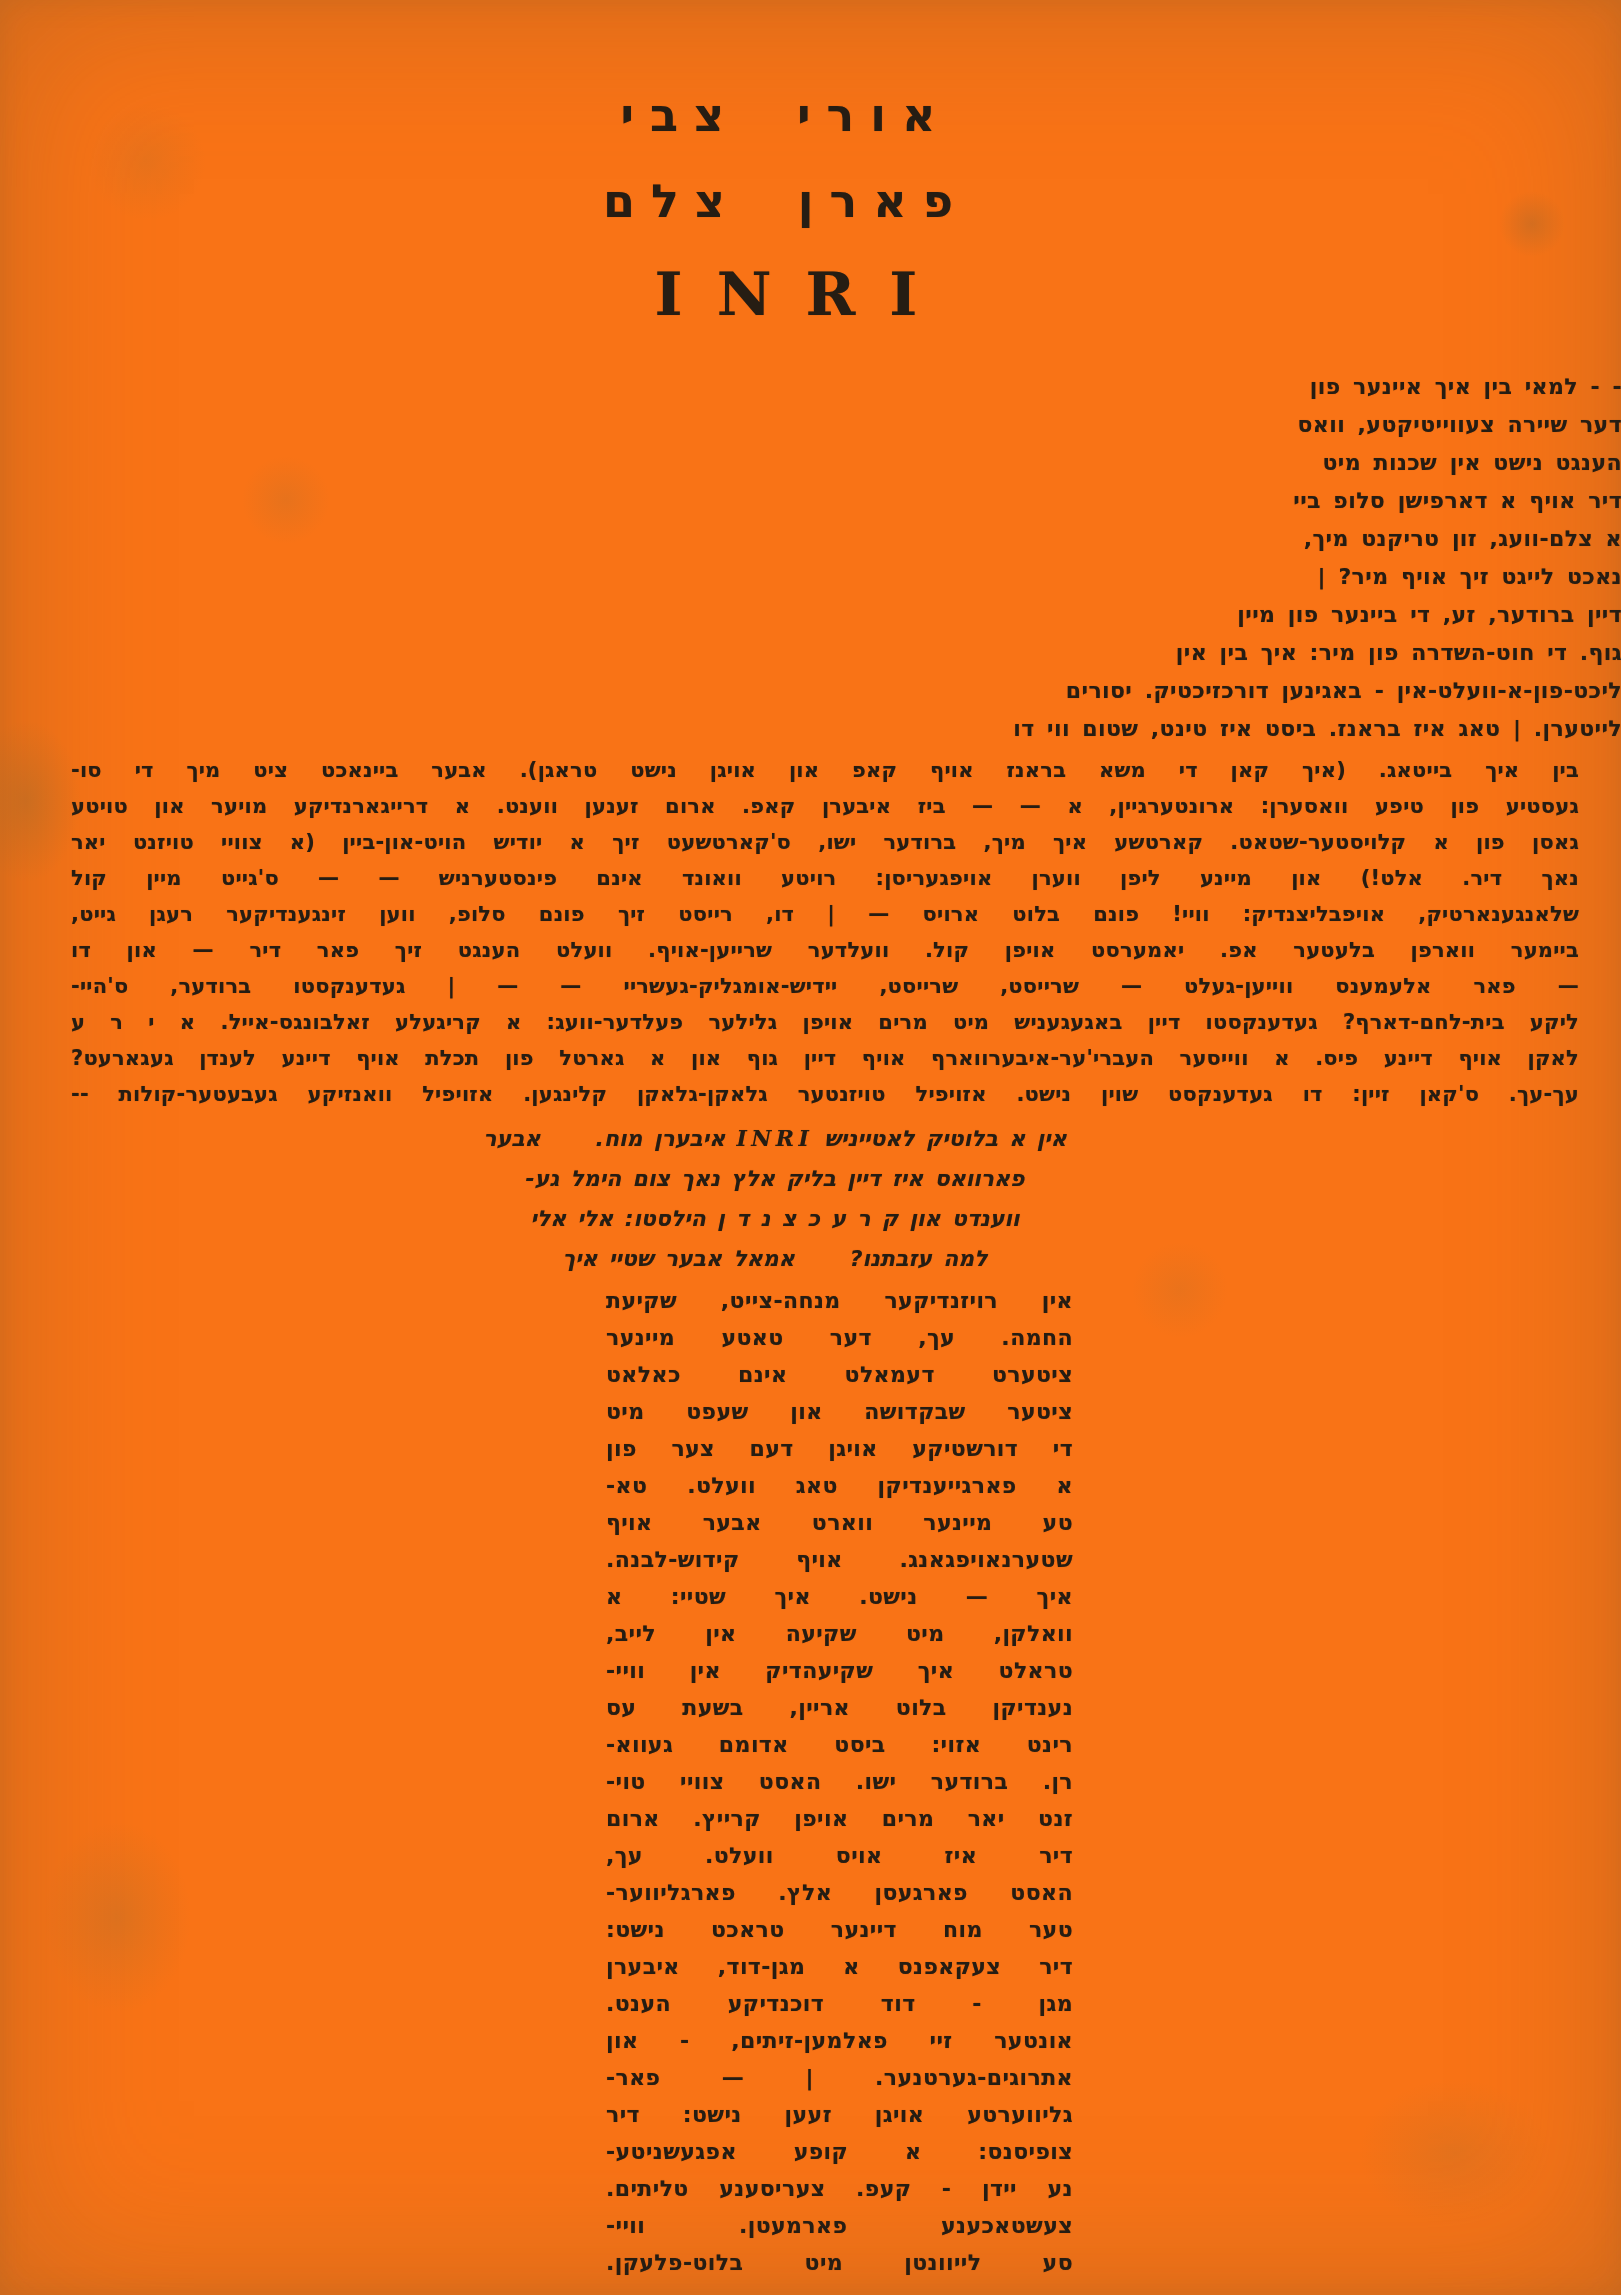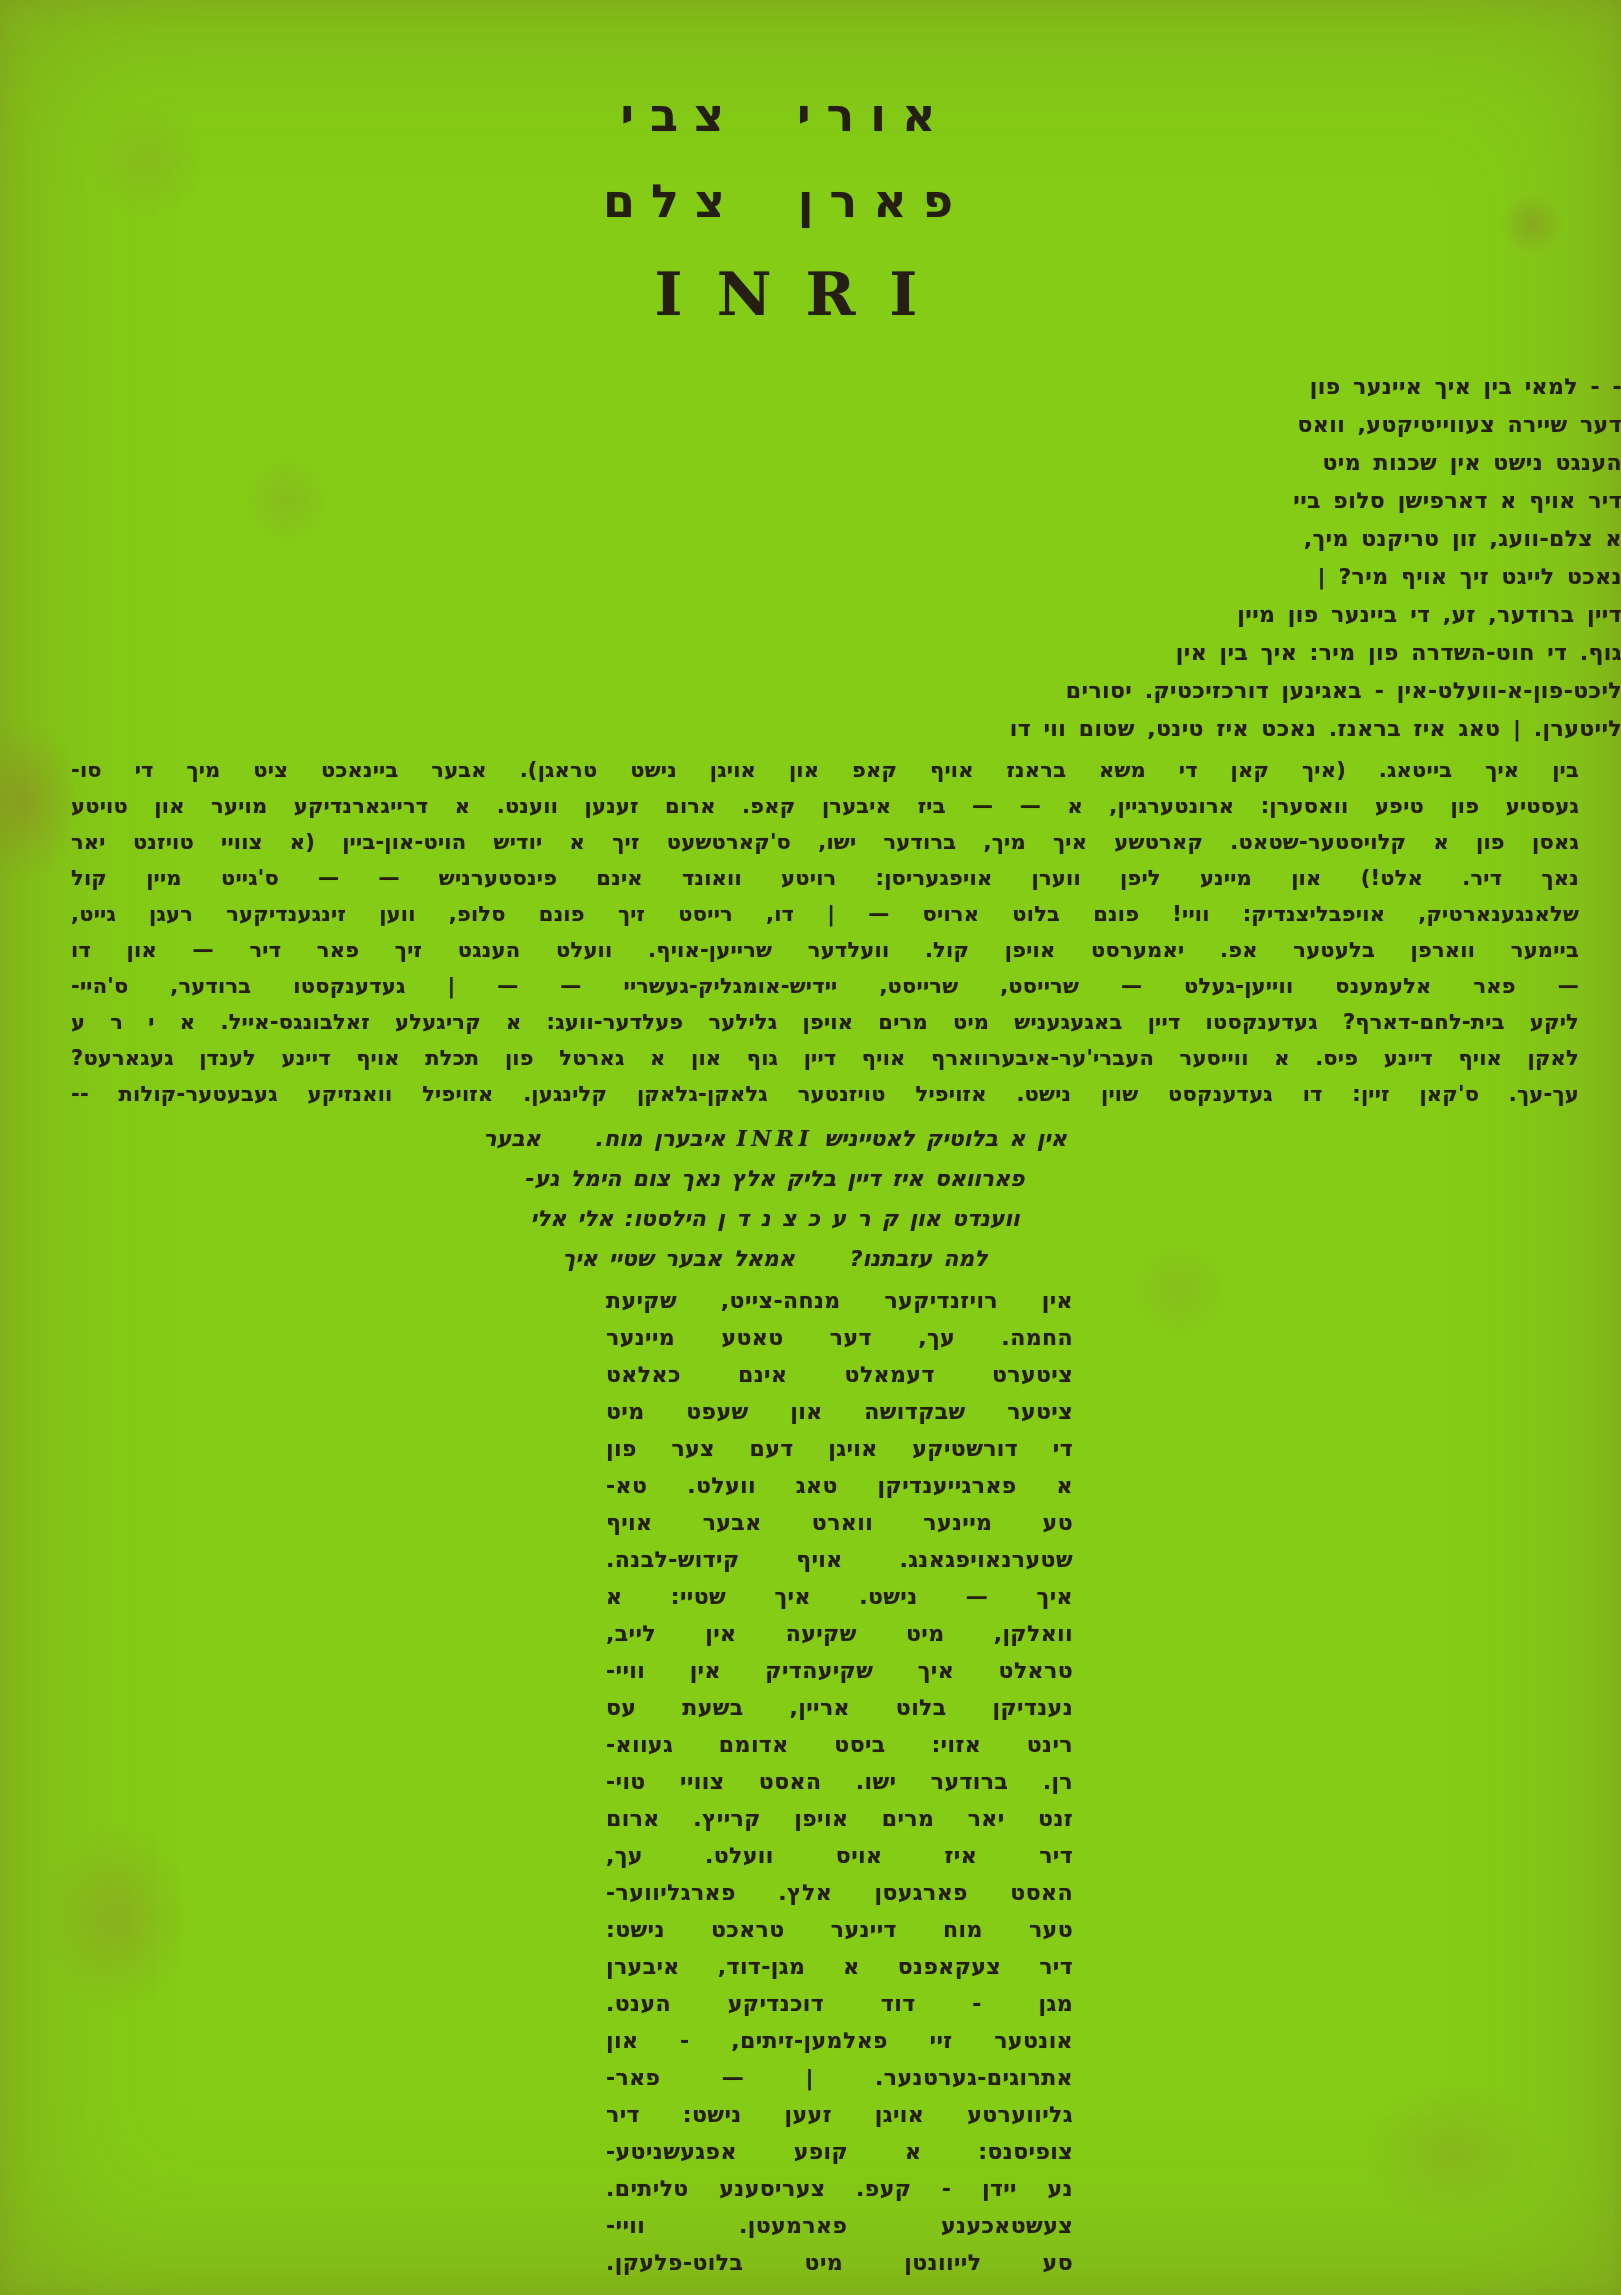--- a/index.html
+++ b/index.html
@@ -8,21 +8,21 @@
     background:#e9dcc0;
     font-family:"DejaVu Sans",sans-serif;
     overflow:hidden;
     position:relative;
   }
   .page{
     position:absolute;inset:0;
     background:
       radial-gradient(ellipse 120% 90% at 52% 42%, rgba(255,250,235,.35), rgba(0,0,0,0) 60%),
       linear-gradient(135deg,#e4d5b4 0%,#ead decc0 0%,#e9dcc0 30%,#e8dabc 70%,#e2d2ae 100%);
-    background-color:#84cc16;
+    background-color:#f97316;
     box-shadow:inset 0 0 162px rgba(120,90,45,.35), inset 0 0 29px rgba(120,90,45,.18);
     color:#261d13;
   }
   
   .stain{position:absolute;border-radius:50%;pointer-events:none;}
   .stain.s1{left:-29px;top:720px;width:110px;height:162px;background:radial-gradient(closest-side,rgba(150,105,45,.35),rgba(150,105,45,0));}
   .stain.s2{left:44px;top:1822px;width:147px;height:191px;background:radial-gradient(closest-side,rgba(155,110,50,.28),rgba(155,110,50,0));}
   .stain.s3{left:242px;top:456px;width:88px;height:88px;background:radial-gradient(closest-side,rgba(150,110,55,.18),rgba(150,110,55,0));}
   .stain.s4{left:1499px;top:191px;width:66px;height:66px;background:radial-gradient(closest-side,rgba(140,100,50,.30),rgba(140,100,50,0));}
   .stain.s5{left:1359px;top:2079px;width:191px;height:147px;background:radial-gradient(closest-side,rgba(150,110,55,.20),rgba(150,110,55,0));}
@@ -98,21 +98,21 @@
     <div class="stem-top">
         <div class="line">- - למאי בין איך איינער פון</div>
         <div class="line">דער שיירה צעווייטיקטע, וואס</div>
         <div class="line">הענגט נישט אין שכנות מיט</div>
         <div class="line">דיר אויף א דארפישן סלופ ביי</div>
         <div class="line">א צלם-וועג, זון טריקנט מיך,</div>
         <div class="line">נאכט לייגט זיך אויף מיר? |</div>
         <div class="line">דיין ברודער, זע, די ביינער פון מיין</div>
         <div class="line">גוף. די חוט-השדרה פון מיר: איך בין אין</div>
         <div class="line">ליכט-פון-א-וועלט-אין - באגינען דורכזיכטיק. יסורים</div>
-        <div class="line">לייטערן. | טאג איז בראנז. נאכט איז טינט, שטום ווי דו</div>
+        <div class="line">לייטערן. | טאג איז בראנז. ביסט איז טינט, שטום ווי דו</div>
       </div>
 
     <div class="arms">
         <div class="line">בין איך בייטאג. (איך קאן די משא בראנז אויף קאפ און אויגן נישט טראגן). אבער ביינאכט ציט מיך די סו-</div>
         <div class="line">געסטיע פון טיפע וואסערן: ארונטערגיין, א — — ביז איבערן קאפ. ארום זענען ווענט. א דרייגארנדיקע מויער און טויטע</div>
         <div class="line">גאסן פון א קלויסטער-שטאט. קארטשע איך מיך, ברודער ישו, ס'קארטשעט זיך א יודיש הויט-און-ביין (א צוויי טויזנט יאר</div>
         <div class="line">נאך דיר. אלט!) און מיינע ליפן ווערן אויפגעריסן: רויטע וואונד אינם פינסטערניש — — ס'גייט מיין קול</div>
         <div class="line">שלאנגענארטיק, אויפבליצנדיק: וויי! פונם בלוט ארויס — | דו, רייסט זיך פונם סלופ, ווען זינגענדיקער רעגן גייט,</div>
         <div class="line">ביימער ווארפן בלעטער אפ. יאמערסט אויפן קול. וועלדער שרייען-אויף. וועלט הענגט זיך פאר דיר — און דו</div>
         <div class="line">— פאר אלעמענס ווייען-געלט — שרייסט, שרייסט, יידיש-אומגליק-געשריי — — | געדענקסטו ברודער, ס'היי-</div>

